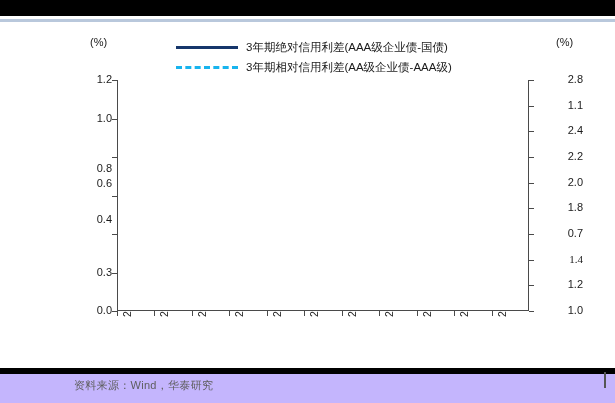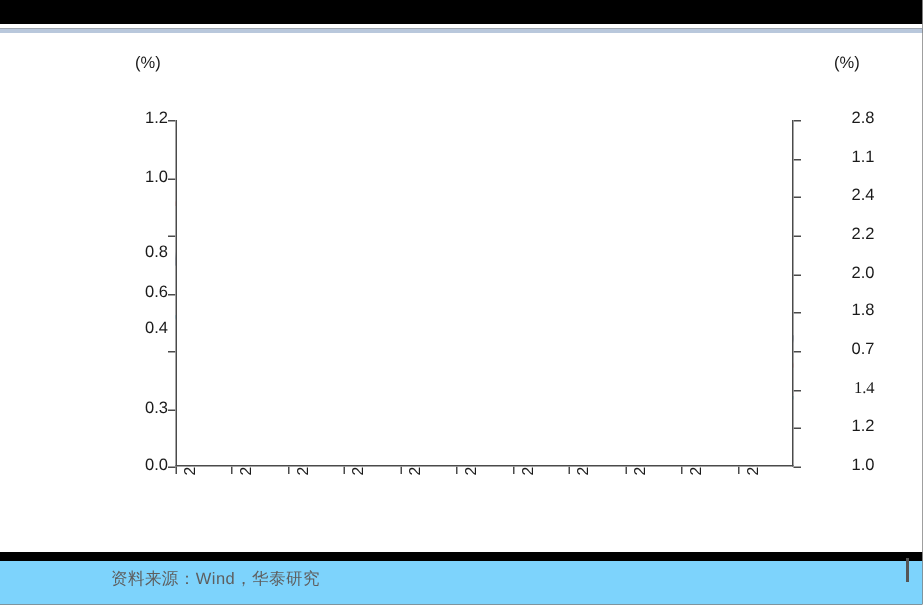--- a/index.html
+++ b/index.html
@@ -64,21 +64,21 @@
   .xtick-label{
     position:absolute;font-size:10.5px;color:#1a1a1a;
     transform:rotate(-90deg);transform-origin:left top;
     white-space:nowrap;
   }
   .xtick-mark{position:absolute;width:1px;height:5px;background:#4a4a4a;}
 
   
   #footer{
     position:absolute;left:0;top:374px;width:615px;height:29px;
-    background:#7dd3fc;
+    background:#c4b5fd;
   }
   #source-text{
     position:absolute;left:74px;top:4px;
     font-size:11px;color:#5e5e5e;
     font-family:"Liberation Sans","DejaVu Sans",sans-serif;
     letter-spacing:.3px;
   }
   #edge-mark{
     position:absolute;left:604px;top:372px;width:2px;height:16px;
     background:#555;
@@ -89,29 +89,43 @@
 <body>
 
 <div class="band" id="top-rule"></div>
 <div class="band" id="top-rule2"></div>
 
 <div id="figure">
 
   <div class="unit" id="unit-left">(%)</div>
   <div class="unit" id="unit-right">(%)</div>
 
+  <div id="legend">
+    <div class="leg-row">
+      <span class="leg-key solid-navy"></span>
+      <span class="leg-label">3年期绝对信用利差(AAA级企业债-国债)</span>
+    </div>
+    <div class="leg-row">
+      <span class="leg-key dash-cyan"></span>
+      <span class="leg-label">3年期相对信用利差(AA级企业债-AAA级)</span>
+    </div>
+    <div class="leg-row">
+      <span class="leg-key solid-red"></span>
+      <span class="leg-label">3年期国债收益率(右)</span>
+    </div>
+  </div>
 
   <div id="ylabels-left">
       <div class="ytick ytick-l" style="top: 282px;">0.0</div>
       <div class="tick-mark" style="left: 112px; top: 289px;"></div>
       <div class="ytick ytick-l" style="top: 243.5px;">0.3</div>
       <div class="tick-mark" style="left: 112px; top: 250.5px;"></div>
       <div class="ytick ytick-l" style="top: 191px;">0.4</div>
       <div class="tick-mark" style="left: 112px; top: 212px;"></div>
-      <div class="ytick ytick-l" style="top: 167px;">0.6</div>
+      <div class="ytick ytick-l" style="top: 155px;">0.6</div>
       <div class="tick-mark" style="left: 112px; top: 173.5px;"></div>
       <div class="ytick ytick-l" style="top: 128px; margin-top: 12px;">0.8</div>
       <div class="tick-mark" style="left: 112px; top: 135px;"></div>
       <div class="ytick ytick-l" style="top: 89.5px;">1.0</div>
       <div class="tick-mark" style="left: 112px; top: 96.5px;"></div>
       <div class="ytick ytick-l" style="top: 51px;">1.2</div>
       <div class="tick-mark" style="left: 112px; top: 58px;"></div>
     </div>
   <div id="ylabels-right">
       <div class="ytick ytick-r" style="top: 282px;">1.0</div>

